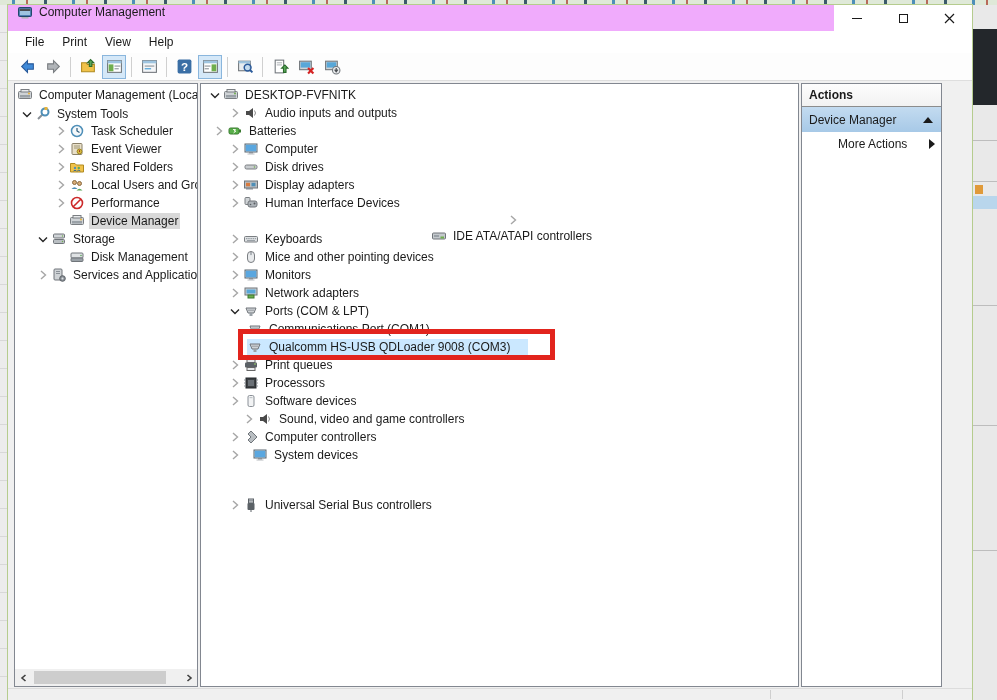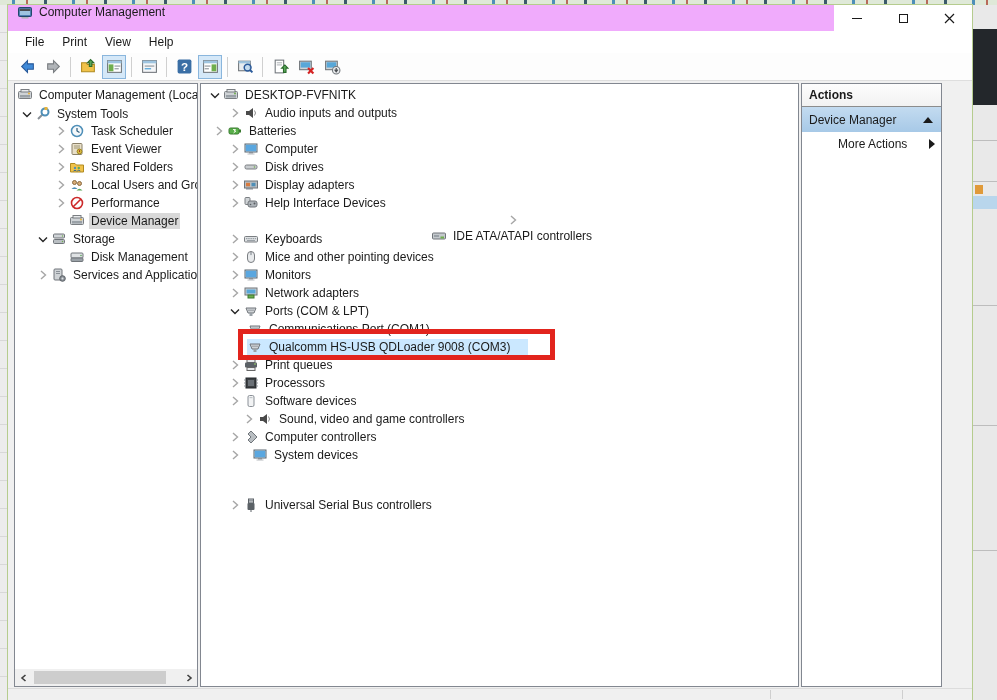--- a/index.html
+++ b/index.html
@@ -511,21 +511,21 @@
                 <path d="M6 4 L10.5 8 L6 12" fill="none" stroke="#a6a6a6" stroke-width="1.4"></path>
               </svg>
             </span>
             <span class="lbl-wrap">
               <span class="t-icon"><svg viewBox="0 0 16 16">
                   <rect x="2" y="2.5" width="5" height="7" rx="1" fill="#cfd3d6" stroke="#7a7e82"></rect>
                   <rect x="5" y="6" width="9" height="6" rx="2" fill="#aeb4b9" stroke="#70757a"></rect>
                   <circle cx="11.5" cy="8.5" r="1" fill="#585d62"></circle>
                   <circle cx="7.5" cy="9.5" r="0.8" fill="#585d62"></circle>
                 </svg></span>
-              <span class="lbl">Help Interface Devices</span>
+              <span class="lbl">Human Interface Devices</span>
             </span>
           </div>
           <div class="tree-row" style="padding-left: 26px; flex-direction: column;">
             <span class="chev">
               <svg width="16" height="16" viewBox="0 0 16 16">
                 <path d="M6 4 L10.5 8 L6 12" fill="none" stroke="#a6a6a6" stroke-width="1.4"></path>
               </svg>
             </span>
             <span class="lbl-wrap">
               <span class="t-icon"><svg viewBox="0 0 16 16">

